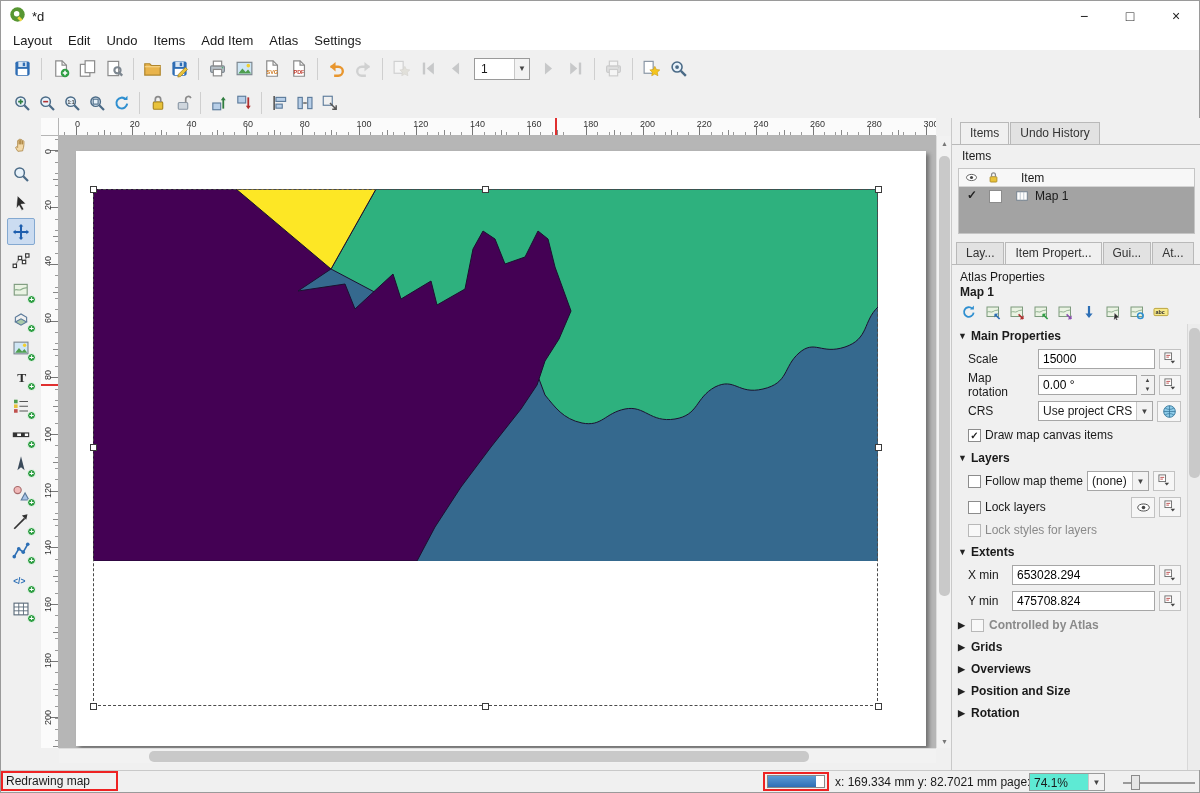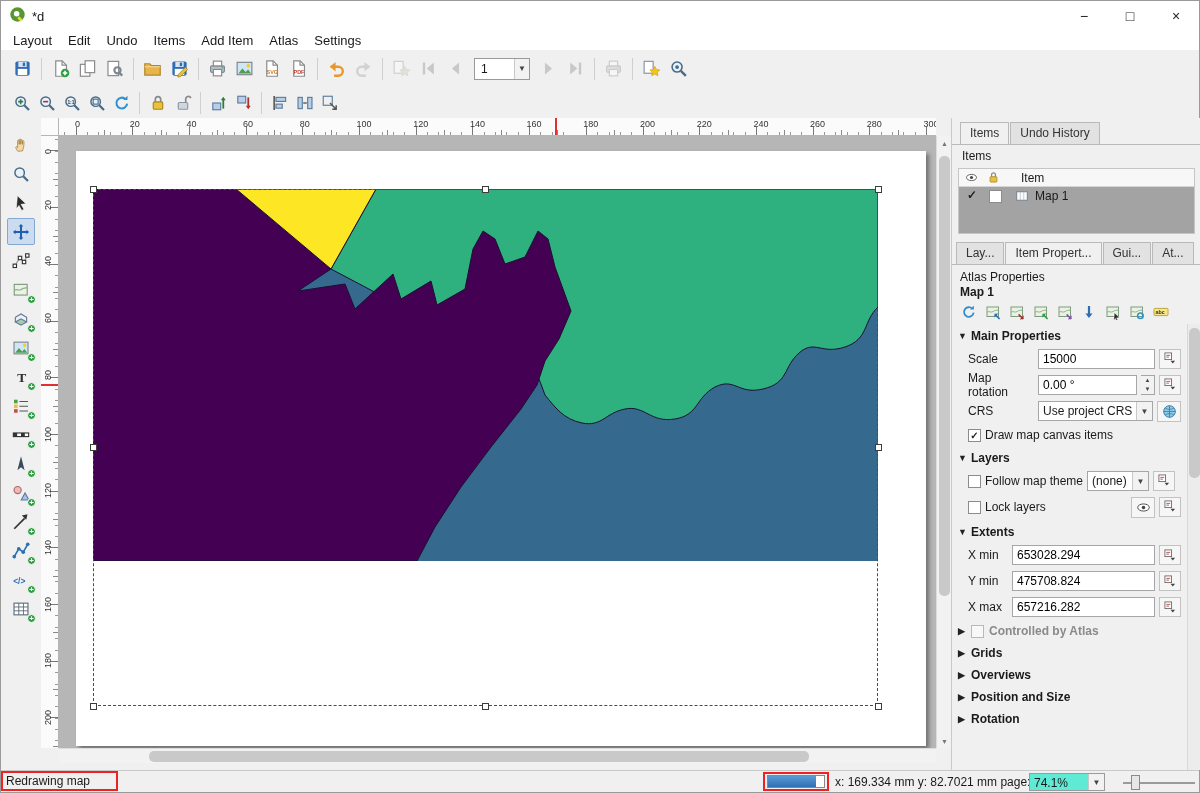--- a/index.html
+++ b/index.html
@@ -741,20 +741,24 @@
           </span>
         <span class="ddbtn">
             <span class="ddic"><svg width="14" height="14" viewBox="0 0 16 16">
                 <rect x="2.2" y="2.2" width="7.6" height="7.6" fill="#fff" stroke="#666"></rect>
                 <path d="M3.8 5h4.4M3.8 7h3" stroke="#b03030" stroke-width=".9"></path>
                 <path d="M8.6 11.2l2.6 3.2 2.6-3.2z" fill="#444"></path>
               </svg></span>
           </span>
       </div>
 
+      <div class="prow graytext" style="height:20px">
+        <span class="cb" style="opacity:.55"></span>
+        <span>Lock styles for layers</span>
+      </div>
 
       <div class="sechead">
         <span class="tri">▼</span>
         <span>Extents</span>
       </div>
 
       <div id="extent-rows">
           <div class="prow">
             <span class="plabel2">X min</span>
             <input class="pinput" readonly="" value="653028.294" style="">
@@ -770,31 +774,20 @@
             <span class="plabel2">Y min</span>
             <input class="pinput" readonly="" value="475708.824" style="">
             <span class="ddbtn">
               <svg width="14" height="14" viewBox="0 0 16 16">
                 <rect x="2.2" y="2.2" width="7.6" height="7.6" fill="#fff" stroke="#666"></rect>
                 <path d="M3.8 5h4.4M3.8 7h3" stroke="#b03030" stroke-width=".9"></path>
                 <path d="M8.6 11.2l2.6 3.2 2.6-3.2z" fill="#444"></path>
               </svg>
             </span>
           </div>
-          <div class="prow">
-            <span class="plabel2">X max</span>
-            <input class="pinput" readonly="" value="657216.282" style="">
-            <span class="ddbtn">
-              <svg width="14" height="14" viewBox="0 0 16 16">
-                <rect x="2.2" y="2.2" width="7.6" height="7.6" fill="#fff" stroke="#666"></rect>
-                <path d="M3.8 5h4.4M3.8 7h3" stroke="#b03030" stroke-width=".9"></path>
-                <path d="M8.6 11.2l2.6 3.2 2.6-3.2z" fill="#444"></path>
-              </svg>
-            </span>
-          </div>
         </div>
 
       <div class="collapsedrow graytext">
         <span class="tri">▶</span>
         <span class="cb" style="opacity:.55"></span>
         <span>Controlled by Atlas</span>
       </div>
 
       <div id="collapsed-secs">
           <div class="collapsedrow">

